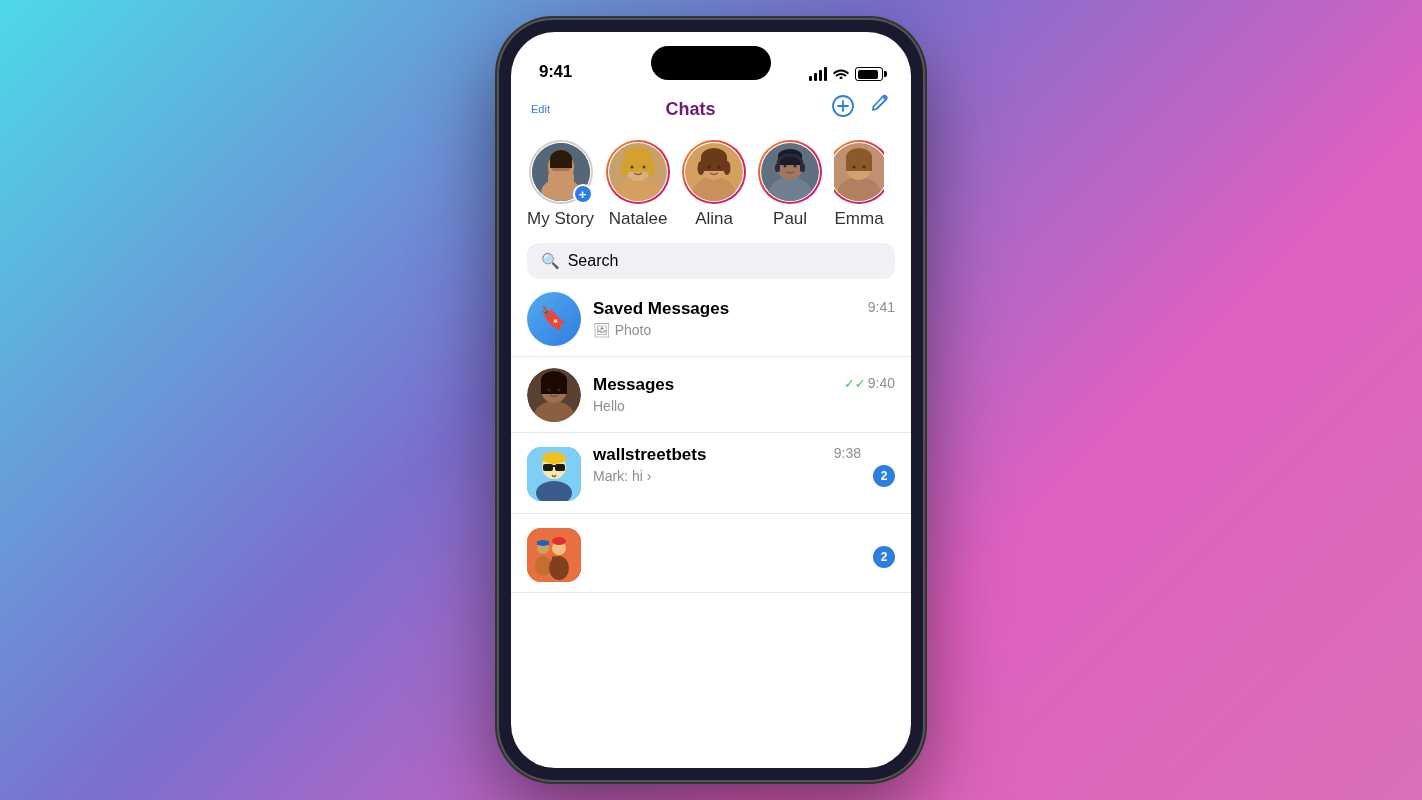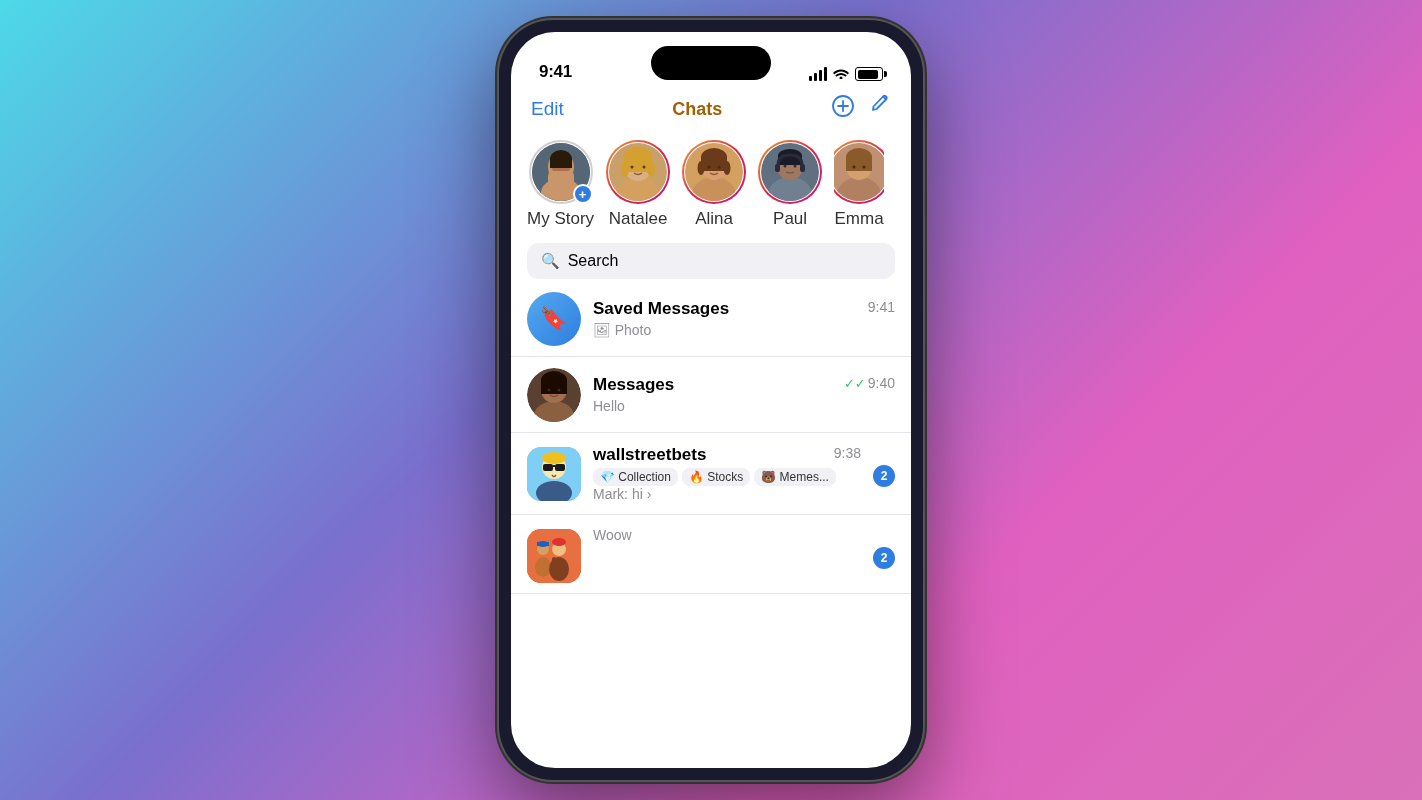--- a/index.html
+++ b/index.html
@@ -134,29 +134,29 @@
     
     .header {
       display: flex;
       align-items: center;
       justify-content: space-between;
       padding: 4px 20px 10px;
       flex-shrink: 0;
     }
 
     .header-edit {
-      font-size: 19px;
+      font-size: 11px;
       color: #2f7de0;
       font-weight: 400;
     }
 
     .header-title {
       font-size: 18px;
       font-weight: 700;
-      color: #a16207;
+      color: #701a75;
     }
 
     .header-actions {
       display: flex;
       gap: 14px;
     }
 
     .header-icon {
       font-size: 22px;
       color: #2f7de0;
@@ -620,25 +620,20 @@
 
             <ellipse cx="27" cy="11" rx="12" ry="6" fill="#f0c020"></ellipse>
             <path d="M25 28 Q27 31 29 28" stroke="#8a6040" stroke-width="1.5" fill="none"></path>
           </svg>
         </div>
         <div class="chat-content">
           <div class="chat-top">
             <span class="chat-name">wallstreetbets</span>
             <span class="chat-time">9:38</span>
           </div>
-          <div class="topic-tags">
-            <span class="topic-tag">💎 Collection</span>
-            <span class="topic-tag">🔥 Stocks</span>
-            <span class="topic-tag">🐻 Memes...</span>
-          </div>
           <div class="chat-preview-row">
             <span class="chat-preview">Mark: hi ›</span>
           </div>
         </div>
         <div class="chat-badge" style="margin-top:20px;">2</div>
       </div>
 
       <div class="chat-item" style="align-items:flex-start; padding-top:12px;">
         <div class="chat-avatar avatar-nomads" style="border-radius:14px; flex-shrink:0; margin-top:2px;">
           <svg width="54" height="54" viewBox="0 0 54 54">
@@ -652,20 +647,19 @@
 
             <circle cx="32" cy="20" r="7" fill="#f0c080"></circle>
             <ellipse cx="32" cy="40" rx="10" ry="12" fill="#804020"></ellipse>
 
             <ellipse cx="32" cy="13" rx="7" ry="4" fill="#e03030"></ellipse>
 
             <rect x="25" y="28" width="4" height="16" fill="#804020" rx="2"></rect>
           </svg>
         </div>
         <div class="chat-content">
-          <div class="chat-preview">Woow</div>
         </div>
         <div class="chat-badge" style="margin-top:20px;">2</div>
       </div>
 
     </div>
   </div>
 </div>
 
 </body></html>

